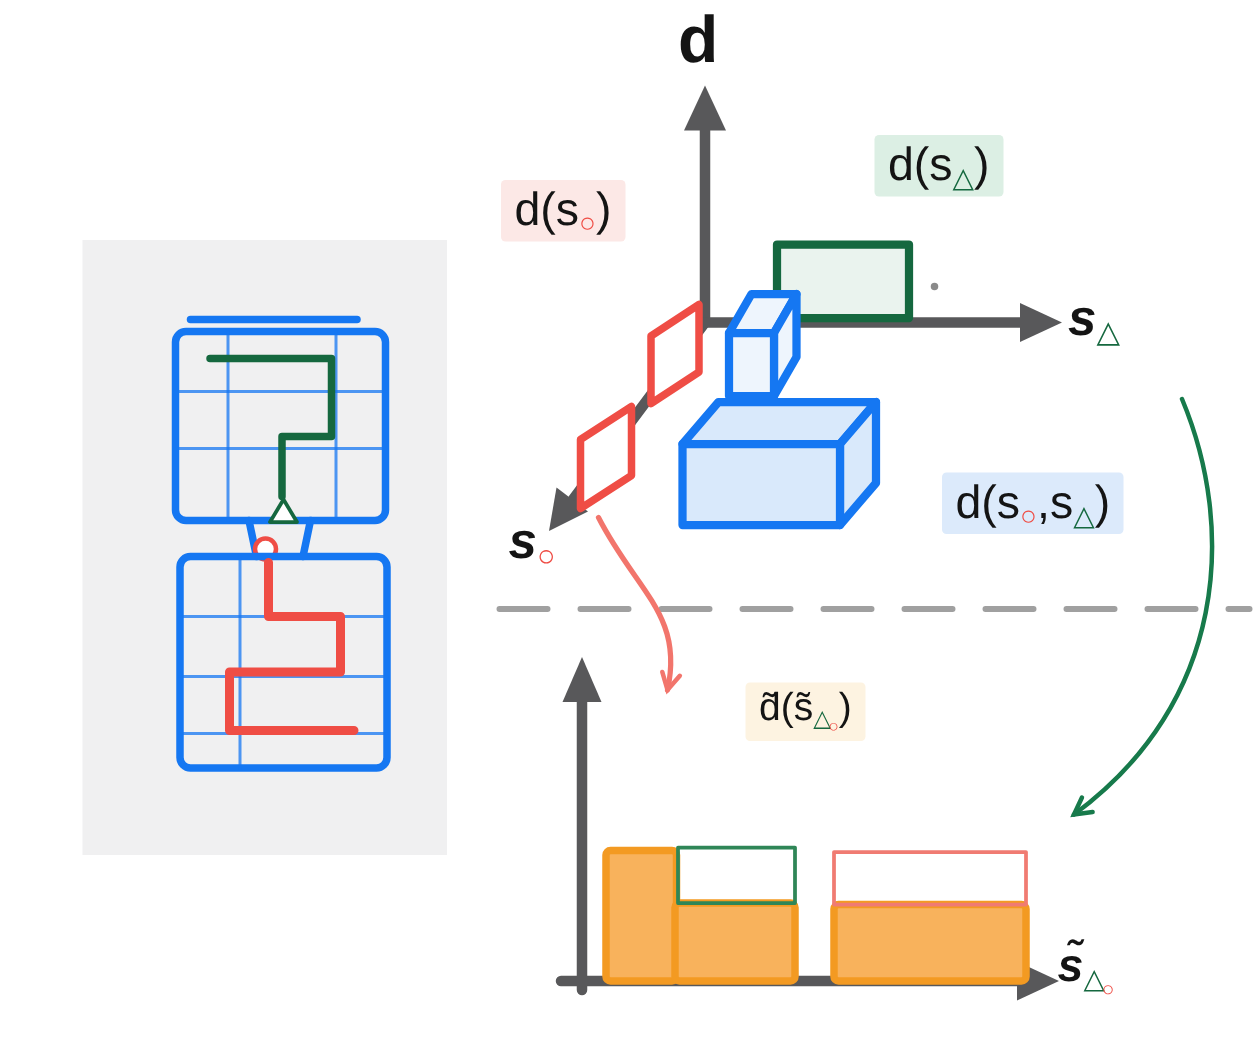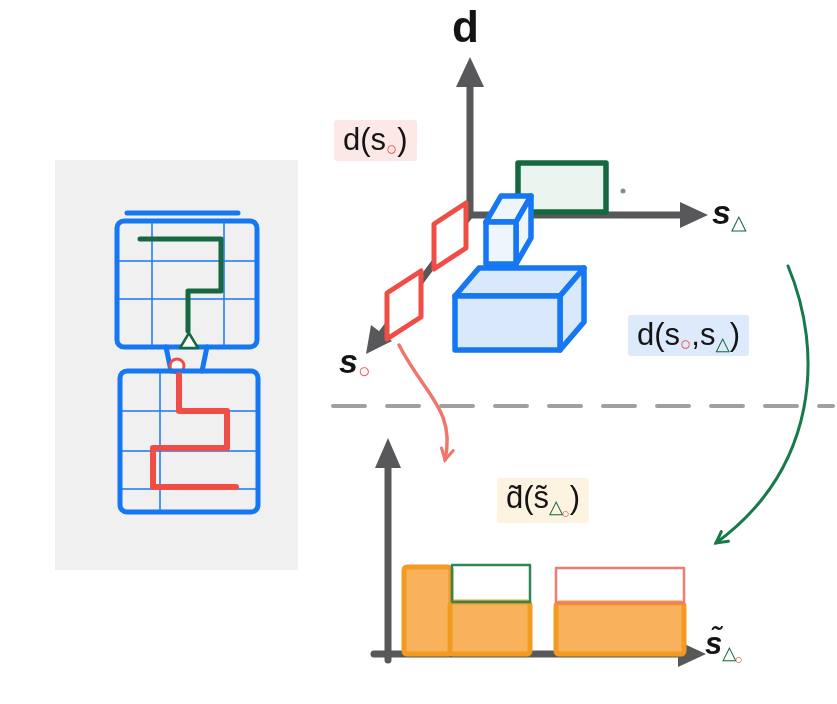--- a/index.html
+++ b/index.html
@@ -46,21 +46,21 @@
   .sub{font-size:.6em;vertical-align:-.26em;font-style:normal;font-weight:normal}
   .sub2{font-size:.45em;vertical-align:-.72em;margin-left:-2px;font-style:normal;font-weight:normal}
   .c-red{color:var(--red)}
   .c-green{color:var(--green)}
   .lbl-d{left:452px;top:2px;font-size:44px;font-weight:600}
   .lbl-dsc{left:334px;top:120px;font-size:31px}
   .lbl-dst{left:583px;top:90px;font-size:31px}
   .lbl-joint{left:628px;top:315px;font-size:31px}
   .lbl-stri{left:712px;top:193px;font-size:34px;font-weight:bold;font-style:italic}
   .lbl-scirc{left:339px;top:342px;font-size:34px;font-weight:bold;font-style:italic}
-  .lbl-dtilde{left:497px;top:478px;font-size:31px}
+  .lbl-dtilde{left:497px;top:455px;font-size:26px}
   .lbl-stilde{left:705px;top:626px;font-size:31px;font-weight:bold;font-style:italic}
 </style>
 </head>
 <body>
 
 <div class="stage">
 
   <svg width="837" height="704" viewBox="0 0 837 704">
     <defs>
       <marker id="mr" markerWidth="18" markerHeight="18" refX="14" refY="9" orient="auto" markerUnits="userSpaceOnUse">
@@ -137,20 +137,23 @@
     <path class="arrow-red" d="M399,345 C424,394 456,410 445,460" marker-end="url(#mr)"></path>
     <path class="arrow-green" d="M788,266 C824,352 818,468 716,543" marker-end="url(#mg)"></path>
   </svg>
 
   <div class="lbl lbl-d">d</div>
 
   <div class="lbl lbl-dsc hl hl-red">
     <span>d(s</span><span class="sub c-red">○</span><span>)</span>
   </div>
 
+  <div class="lbl lbl-dst hl hl-green">
+    <span>d(s</span><span class="sub c-green">△</span><span>)</span>
+  </div>
 
   <div class="lbl lbl-joint hl hl-blue">
     <span>d(s</span><span class="sub c-red">○</span><span>,s</span><span class="sub c-green">△</span><span>)</span>
   </div>
 
   <div class="lbl lbl-stri">
     <span>s</span><span class="sub c-green">△</span>
   </div>
 
   <div class="lbl lbl-scirc">

